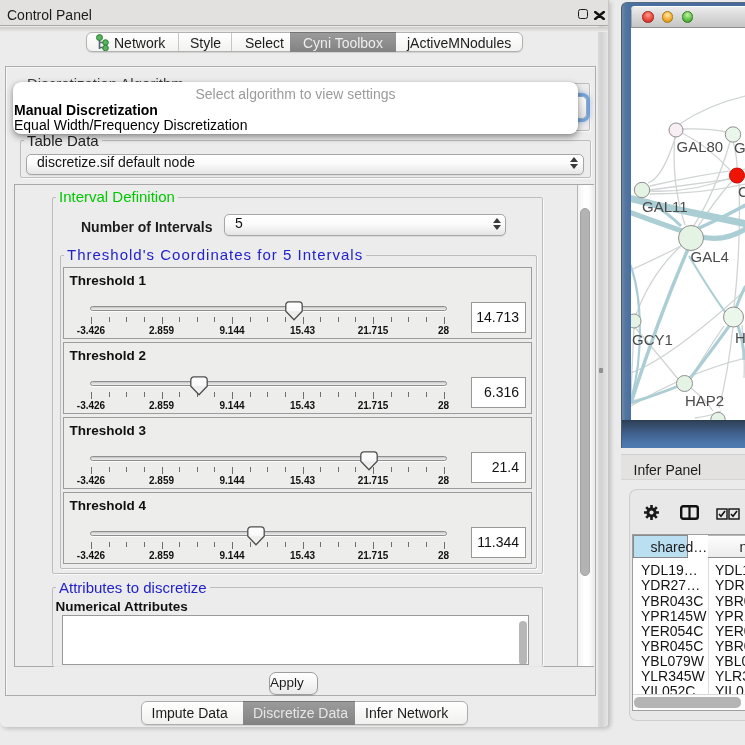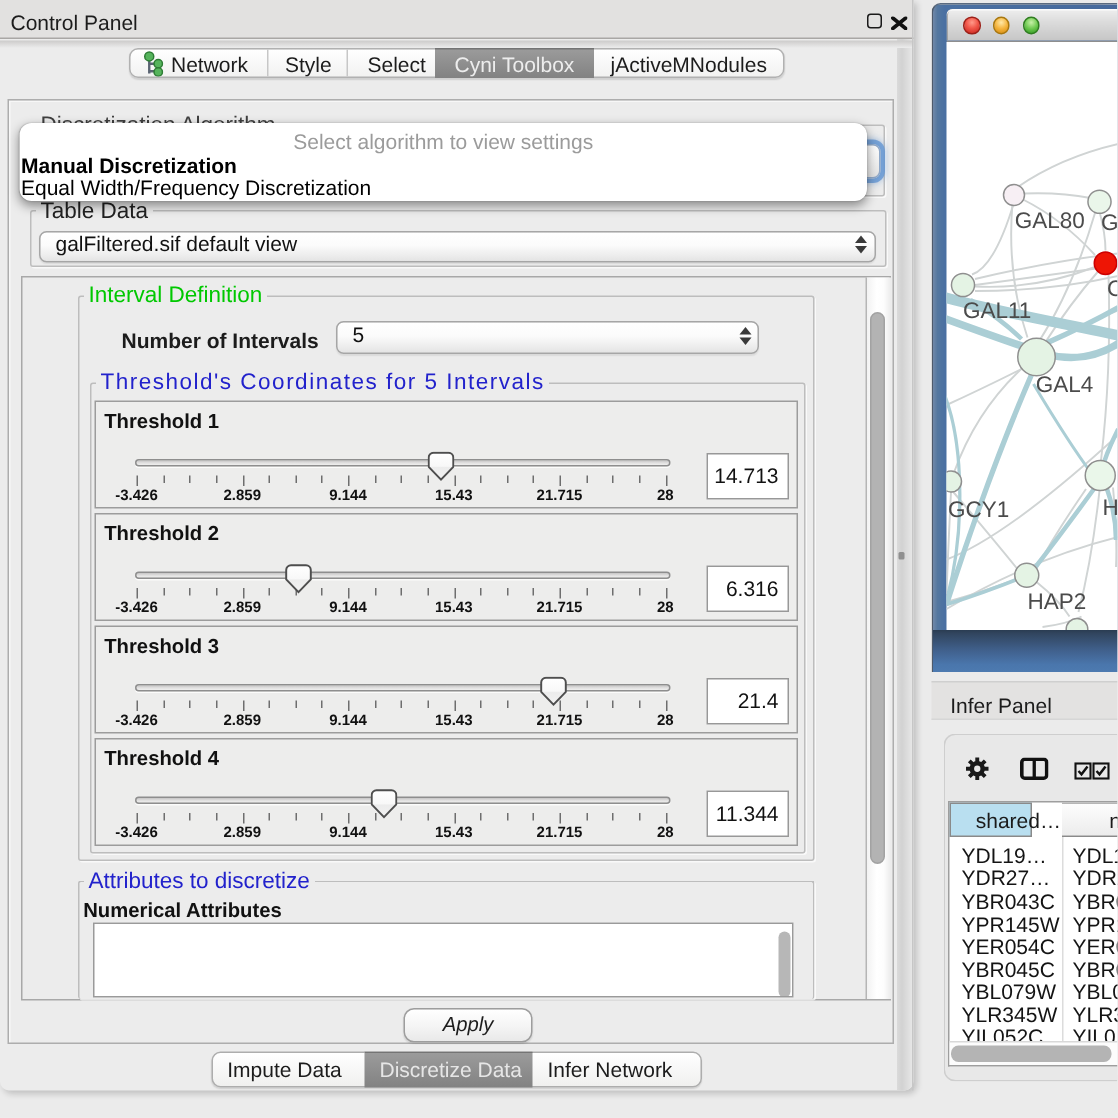--- a/index.html
+++ b/index.html
@@ -47,21 +47,21 @@
 <div class="abs group" style="left:20px;top:83px;width:570px;height:48px;"></div>
 <div class="gtitle" style="left:24px;top:75px;color:#3f3f3f;">Discretization Algorithm</div>
 <div class="abs" style="left:554px;top:96px;width:33px;height:23px;border-radius:5px;background:linear-gradient(#fdfdfd,#e3e3e3);border:1px solid #8fa8c8;box-shadow:0 0 0 3px rgba(100,150,210,0.8), 0 0 5px 3px rgba(100,150,210,0.55);"></div>
 <div class="arrows" style="left:570px;top:101px;">
     <div class="up"></div>
     <div class="dn"></div>
   </div>
 <div class="abs group" style="left:20px;top:140px;width:571px;height:37.5px;"></div>
 <div class="gtitle" style="left:24px;top:132px;color:#222;">Table Data</div>
 <div class="combo" style="left:26px;top:153.5px;width:558px;height:21px;">
-    <div class="ctext" style="line-height:19px;">galFiltered.sif default view</div>
+    <div class="ctext" style="line-height:19px;">discretize.sif default node</div>
   </div>
 <div class="arrows" style="left:570px;top:156.5px;">
     <div class="up"></div>
     <div class="dn"></div>
   </div>
 <div class="abs" style="left:13.5px;top:184px;width:580.5px;height:483px;border:1px solid #a8a8a8;background:#ececec;"></div>
 <div class="abs" style="left:576.5px;top:185px;width:17px;height:481px;background:linear-gradient(to right,#f2f2f2,#ffffff 40%,#fdfdfd 70%,#ebebeb);border-left:1px solid #b5b5b5;"></div>
 <div class="abs" style="left:580px;top:208px;width:10px;height:368px;border-radius:5px;background:#b3b3b3;border:1px solid #a2a2a2;"></div>
 <div class="abs group" style="left:51.5px;top:196.5px;width:491px;height:377px;"></div>
 <div class="gtitle" style="left:56px;top:188px;color:#00c800;">Interval Definition</div>
@@ -246,21 +246,21 @@
         <stop offset="1" stop-color="#f2f2f2"></stop>
       </linearGradient>
     </defs>
   </svg>
 <div class="abs group" style="left:51.5px;top:587px;width:491px;height:79px;border-bottom:none;"></div>
 <div class="gtitle" style="left:56px;top:578.5px;color:#2222cc;">Attributes to discretize</div>
 <div class="abs bold" style="font-size:13.5px;color:#111;left:55.5px;top:599px;">Numerical Attributes</div>
 <div class="abs" style="left:62px;top:615px;width:467px;height:50px;background:#fff;border:1px solid #9a9a9a;overflow:hidden;">
     <div style="position:absolute;right:1.5px;top:5px;width:8px;height:44px;border-radius:4px;background:#b7b7b7;"></div>
   </div>
-<div class="abs" style="left:269px;top:672px;width:86px;height:23px;border:1px solid #9d9d9d;border-radius:7px;background:linear-gradient(#ffffff,#f4f4f4 55%,#e9e9e9);box-shadow:0 1px 1px rgba(0,0,0,0.1);text-align:center;font-size:13.5px;color:#1d1d1d;line-height:19px;font-style:italic;">Apply</div>
+<div class="abs" style="left:269px;top:672px;width:49px;height:23px;border:1px solid #9d9d9d;border-radius:7px;background:linear-gradient(#ffffff,#f4f4f4 55%,#e9e9e9);box-shadow:0 1px 1px rgba(0,0,0,0.1);font-size:13.5px;color:#1d1d1d;line-height:19px;">Apply</div>
 <div class="abs" style="left:141px;top:701px;width:327px;height:24px;border:1px solid #adadad;border-radius:6px;background:linear-gradient(#ffffff,#f0f0ef);box-shadow:0 1px 1px rgba(0,0,0,0.12);"></div>
 <div class="abs t13" style="left:151.5px;top:704.5px;">Impute Data</div>
 <div class="abs" style="left:242.5px;top:701px;width:112px;height:24px;background:linear-gradient(#9c9c9c,#828282);box-shadow:inset 0 1px 0 #747474;"></div>
 <div class="abs" style="left:253px;top:704.5px;font-size:14px;color:#e6e6e6;">Discretize Data</div>
 <div class="abs t13" style="left:365px;top:704.5px;">Infer Network</div>
 <div class="abs" style="left:608px;top:0;width:1px;height:727px;background:#c6c6c6;"></div>
 <div class="abs" style="left:598.5px;top:368px;width:4px;height:5px;background:#8f8f8f;border-radius:1px;"></div>
 <div class="abs" style="left:620.5px;top:1.5px;width:124.5px;height:446px;background:linear-gradient(to right,#7088a8 0px,#54779f 3px,#4a70a2 8px,#46699c 100%);border-radius:6px 0 0 0;border-left:1px solid #4e5a6b;border-top:1px solid #5a6a7f;"></div>
 <div class="abs" style="left:621.5px;top:420px;width:123.5px;height:27.5px;background:linear-gradient(#2a3c52 0%,#31455e 8%,#40608c 48%,#4a76ac 82%,#4d7ab0 100%);"></div>
 <div class="abs" style="left:630.5px;top:5.5px;width:114.5px;height:22.5px;background:linear-gradient(#efefef,#dcdcdc 40%,#c6c6c6);border-radius:4px 0 0 0;border-bottom:1px solid #8e8e8e;box-shadow:inset 0 1px 0 rgba(255,255,255,0.8), inset 1px 0 0 rgba(120,120,120,0.5);"></div>

